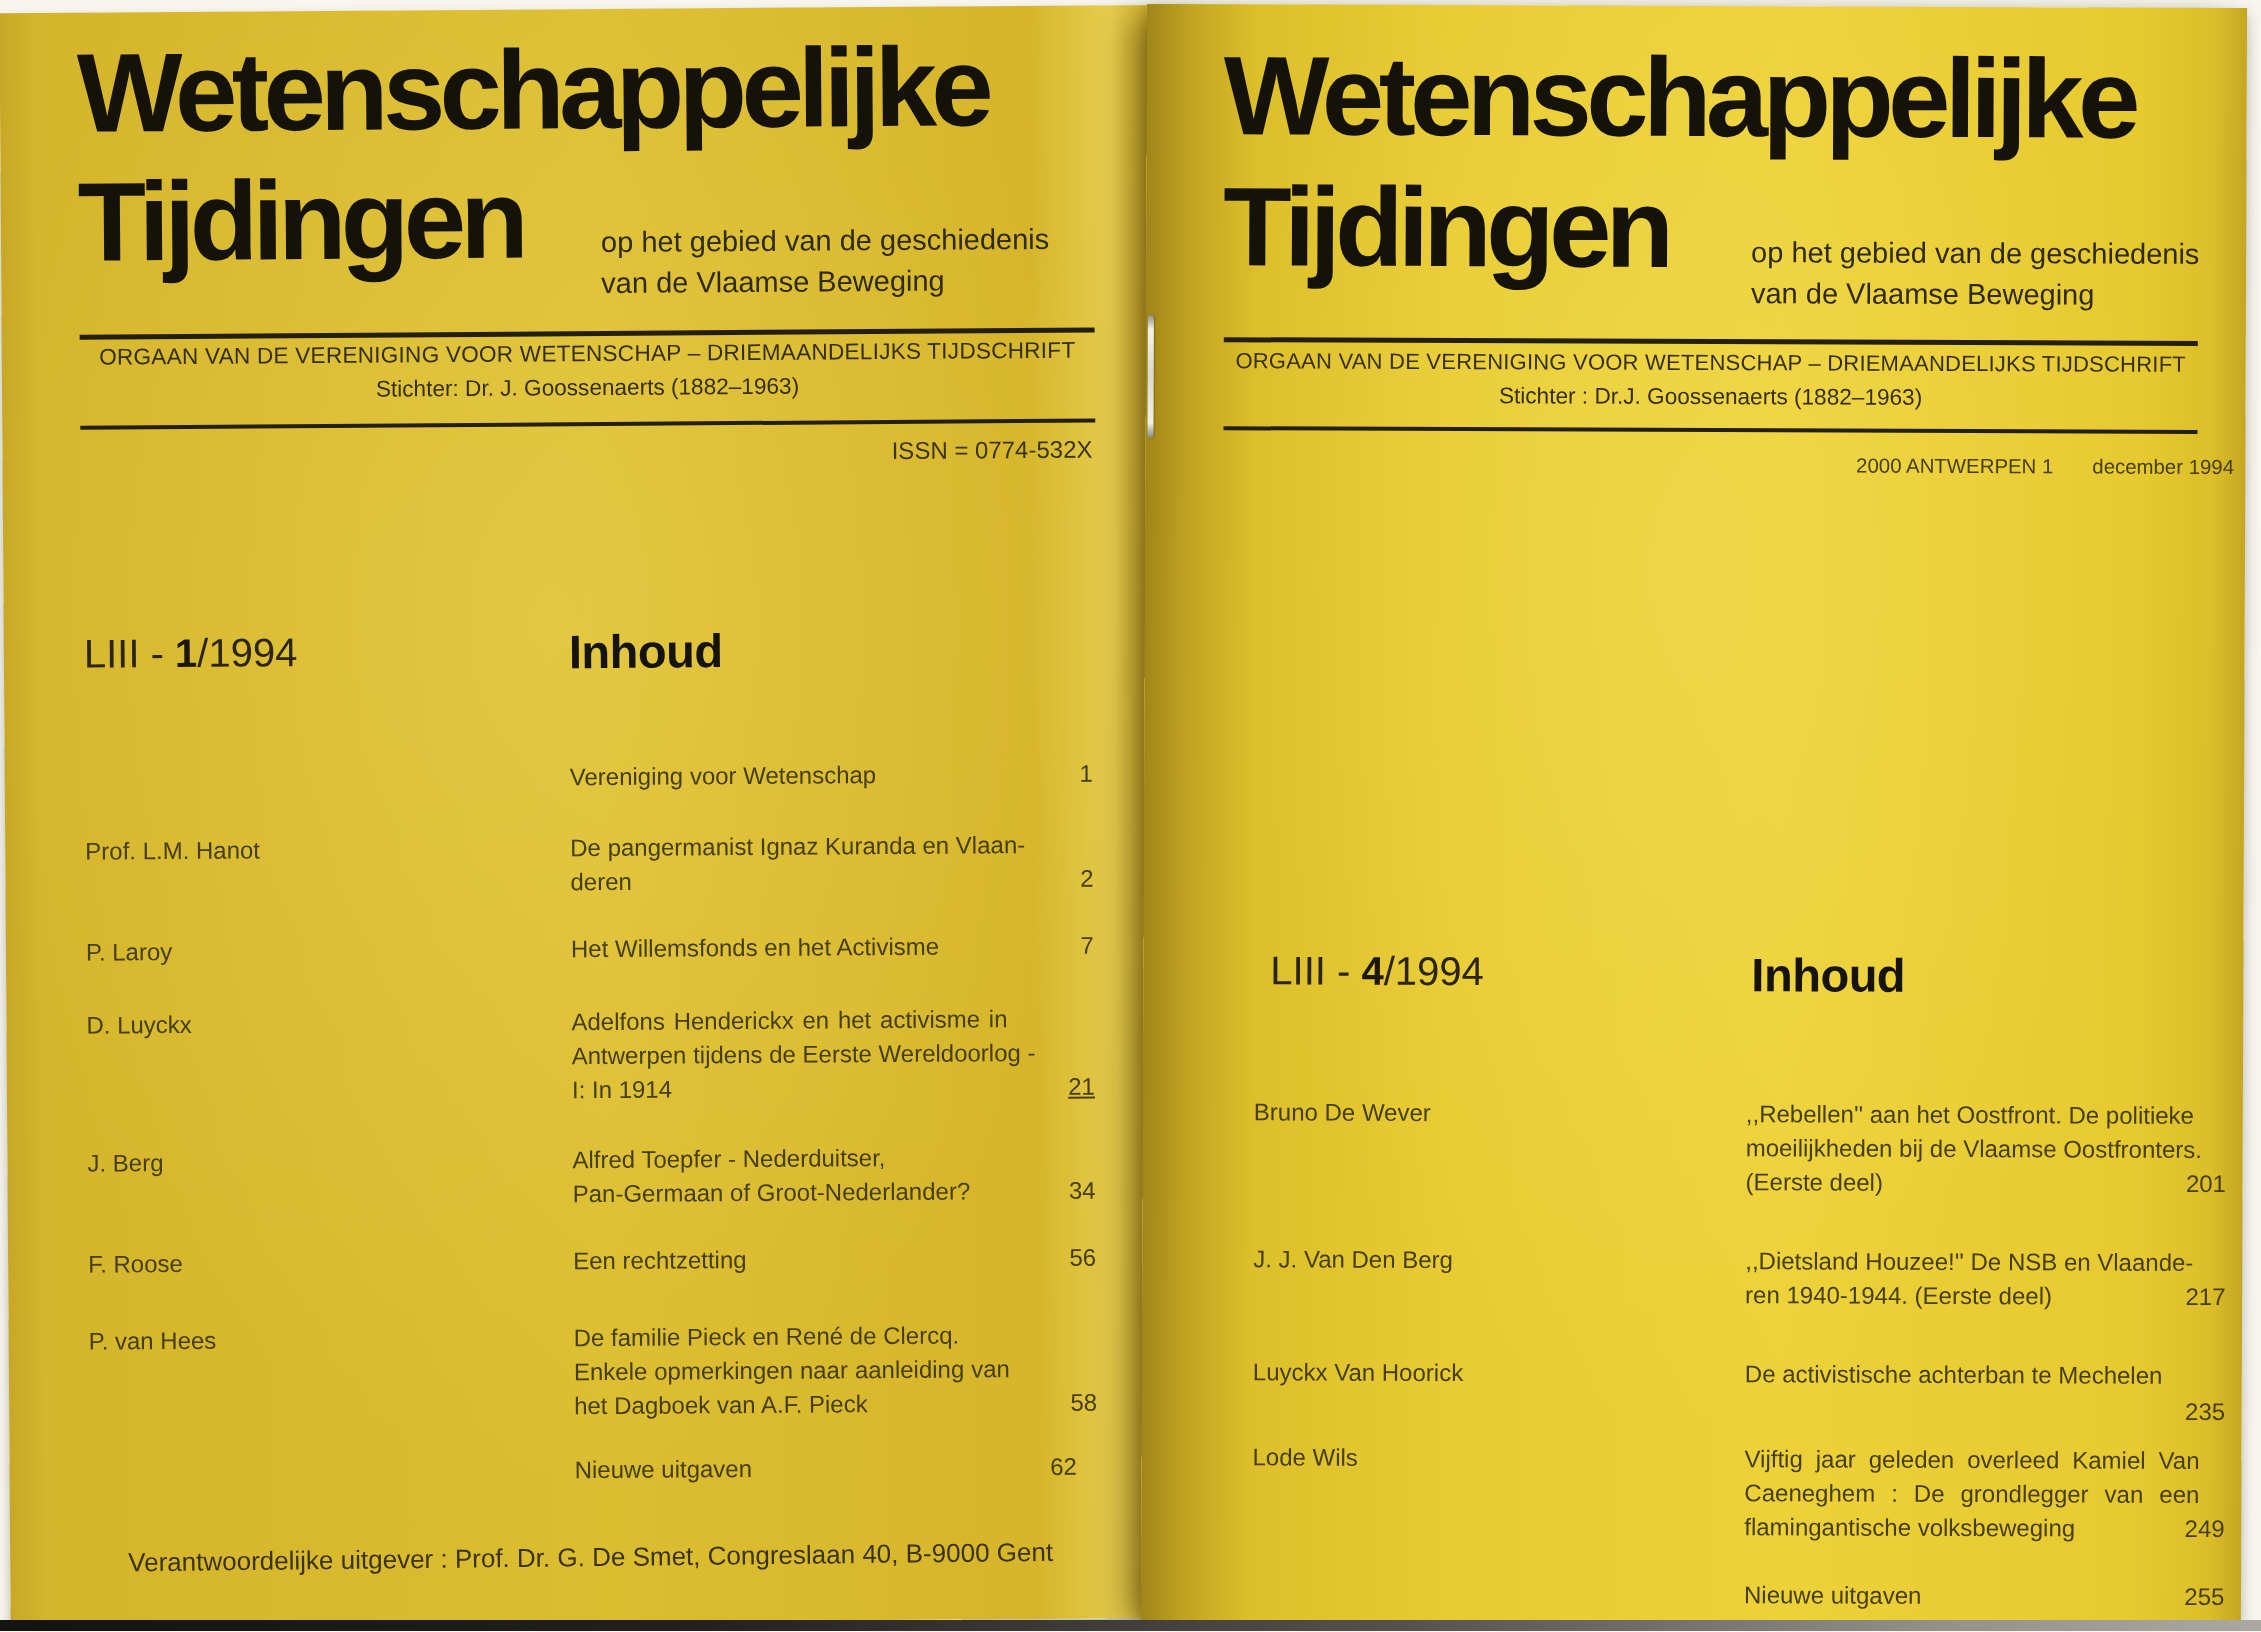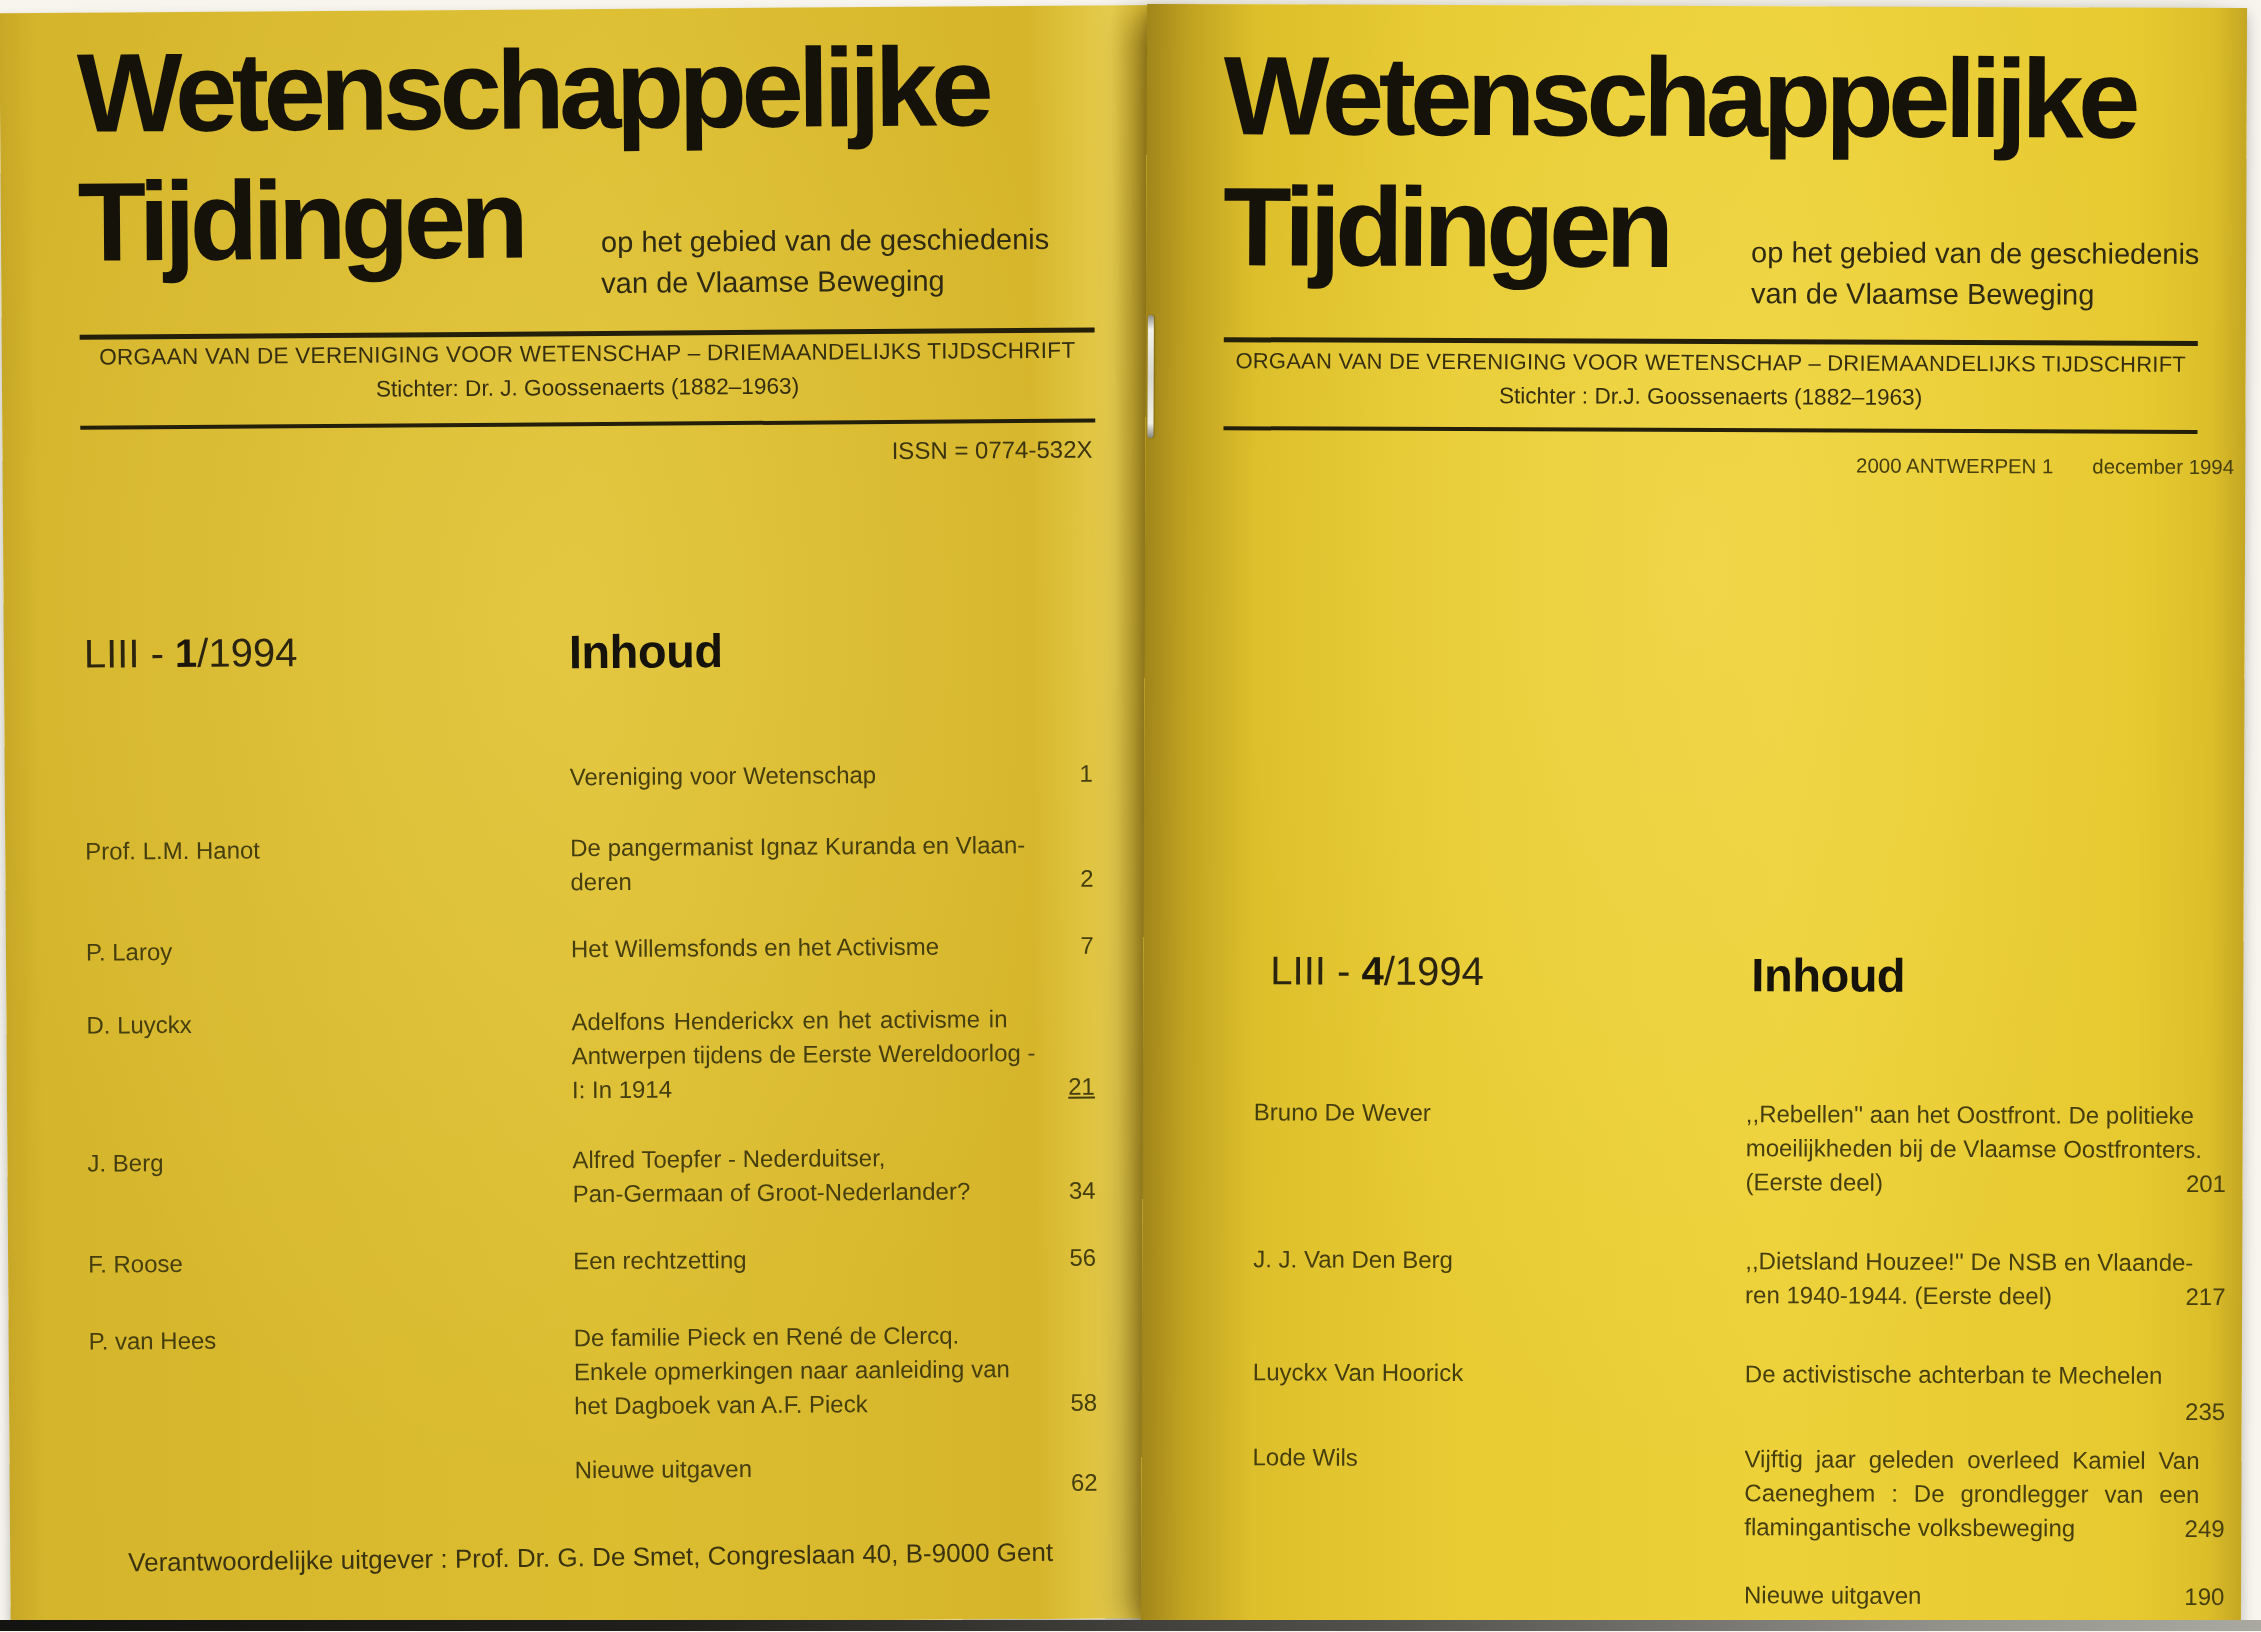--- a/index.html
+++ b/index.html
@@ -178,21 +178,21 @@
             <div class="toc-line">De familie Pieck en René de Clercq.</div>
             <div class="toc-line just">Enkele opmerkingen naar aanleiding van</div>
             <div class="toc-line">het Dagboek van A.F. Pieck</div>
           </div>
           <span class="toc-page" style="top: 68px;">58</span>
         </div>
         <div class="toc-row" style="top: 1444px;">
           <div class="toc-title">
             <div class="toc-line">Nieuwe uitgaven</div>
           </div>
-          <span class="toc-page" style="top: 16px;">62</span>
+          <span class="toc-page" style="top: 0px; text-align: center;">62</span>
         </div>
       </div>
 
     <div class="footer-line">Verantwoordelijke uitgever : Prof. Dr. G. De Smet, Congreslaan 40, B-9000 Gent</div>
   </section>
 
   <section class="cover cover-right">
     <div class="staple"></div>
 
     <div class="title-line t1">Wetenschappelijke</div>
@@ -246,20 +246,20 @@
             <div class="toc-line just">Vijftig jaar geleden overleed Kamiel Van</div>
             <div class="toc-line just">Caeneghem : De grondlegger van een</div>
             <div class="toc-line">flamingantische volksbeweging</div>
           </div>
           <span class="toc-page" style="top: 68px;">249</span>
         </div>
         <div class="toc-row" style="top: 1572px;">
           <div class="toc-title">
             <div class="toc-line">Nieuwe uitgaven</div>
           </div>
-          <span class="toc-page" style="top: 0px;">190</span>
+          <span class="toc-page" style="top: 0px;">255</span>
         </div>
       </div>
   </section>
 
   <div class="table-edge"></div>
 </div>
 
 
 </body></html>

